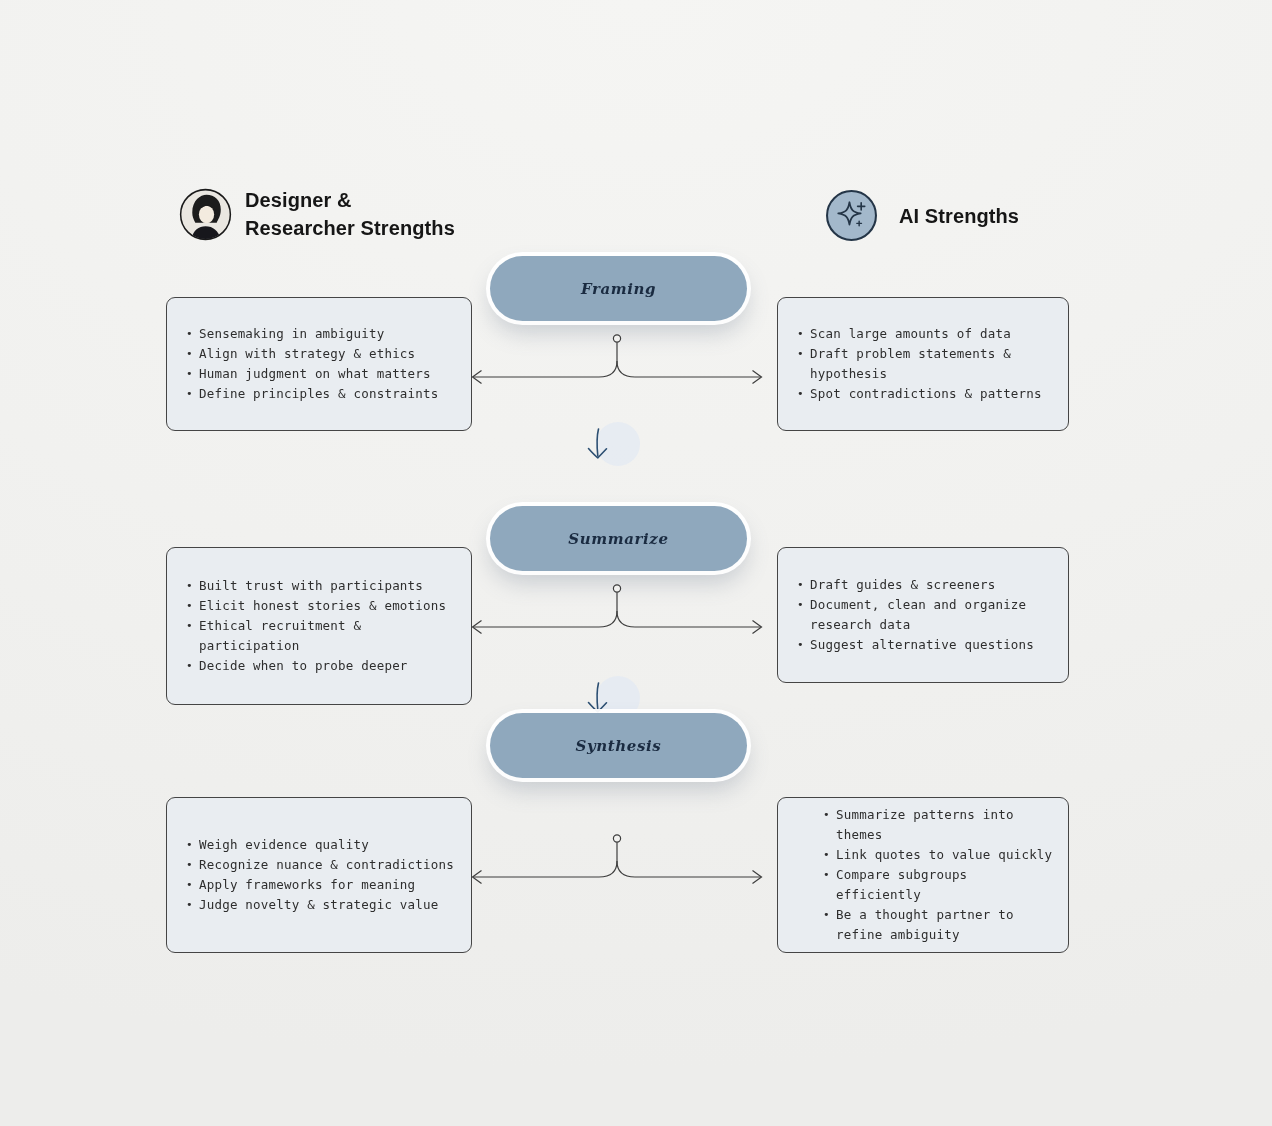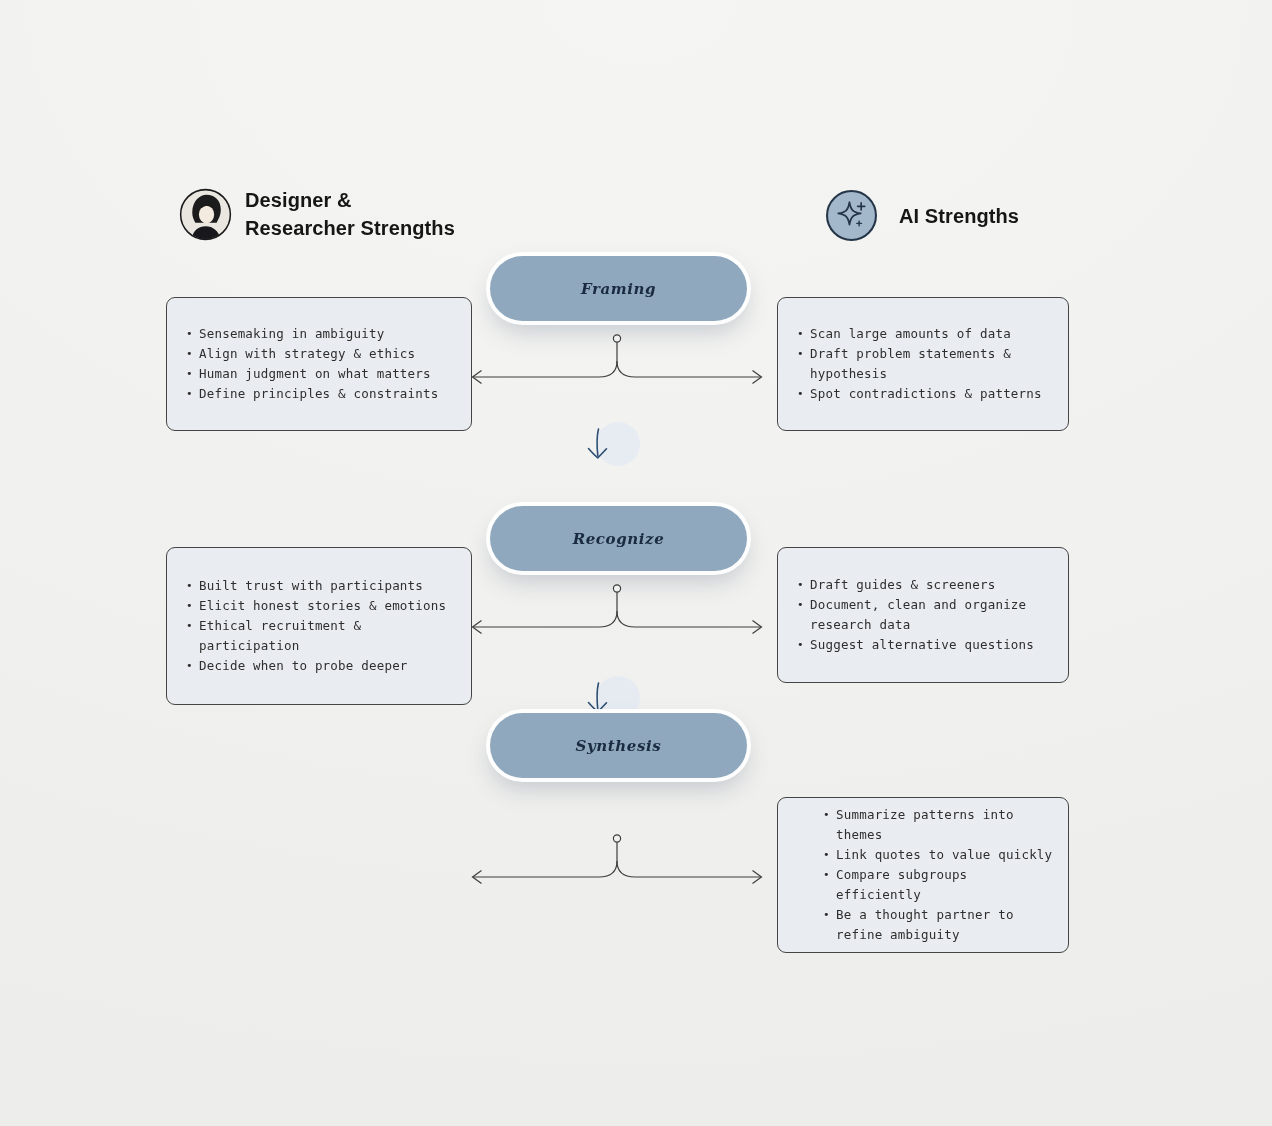--- a/index.html
+++ b/index.html
@@ -135,21 +135,21 @@
 
   <div class="halo" style="left:596px;top:422px;"></div>
   <svg class="flow-arrow" style="left:584px;top:427px;" width="28" height="36" viewBox="0 0 28 36">
     <g stroke="#2c4f72" stroke-width="1.6" fill="none" stroke-linecap="round">
       <path d="M14.5,2 C12.5,10 12.8,19 13.8,29"></path>
       <path d="M4.5,21.5 C8,25.5 11,28.6 13.8,30.8 C16.3,28.4 19.5,25 22.5,21.8"></path>
     </g>
   </svg>
 
   <div class="pill" style="top:506px;">
-    <span class="pill-label">Recognize</span>
+    <span class="pill-label">Summarize</span>
   </div>
 
   <svg class="connector" style="top:582px;" viewBox="0 0 314 62">
     <g stroke="#3d3d3d" fill="none" stroke-width="1.2">
       <circle cx="157" cy="6.5" r="3.6" fill="#f1f1ef"></circle>
       <line x1="157" y1="10.2" x2="157" y2="29"></line>
       <path d="M157,29 C157,39 151,45 139,45 L13,45"></path>
       <path d="M157,29 C157,39 163,45 175,45 L301,45"></path>
       <path d="M21.5,38.5 L12.5,45 L21.5,51.5"></path>
       <path d="M292.5,38.5 L301.5,45 L292.5,51.5"></path>
@@ -189,20 +189,28 @@
     <g stroke="#3d3d3d" fill="none" stroke-width="1.2">
       <circle cx="157" cy="6.5" r="3.6" fill="#f1f1ef"></circle>
       <line x1="157" y1="10.2" x2="157" y2="29"></line>
       <path d="M157,29 C157,39 151,45 139,45 L13,45"></path>
       <path d="M157,29 C157,39 163,45 175,45 L301,45"></path>
       <path d="M21.5,38.5 L12.5,45 L21.5,51.5"></path>
       <path d="M292.5,38.5 L301.5,45 L292.5,51.5"></path>
     </g>
   </svg>
 
+  <div class="box left-box" style="top:797px;height:156px;">
+    <ul>
+      <li>Weigh evidence quality</li>
+      <li>Recognize nuance &amp; contradictions</li>
+      <li>Apply frameworks for meaning</li>
+      <li>Judge novelty &amp; strategic value</li>
+    </ul>
+  </div>
 
   <div class="box right-box" style="top:797px;height:156px;padding-left:44px;">
     <ul>
       <li>Summarize patterns into themes</li>
       <li>Link quotes to value quickly</li>
       <li>Compare subgroups efficiently</li>
       <li>Be a thought partner to refine ambiguity</li>
     </ul>
   </div>
 

